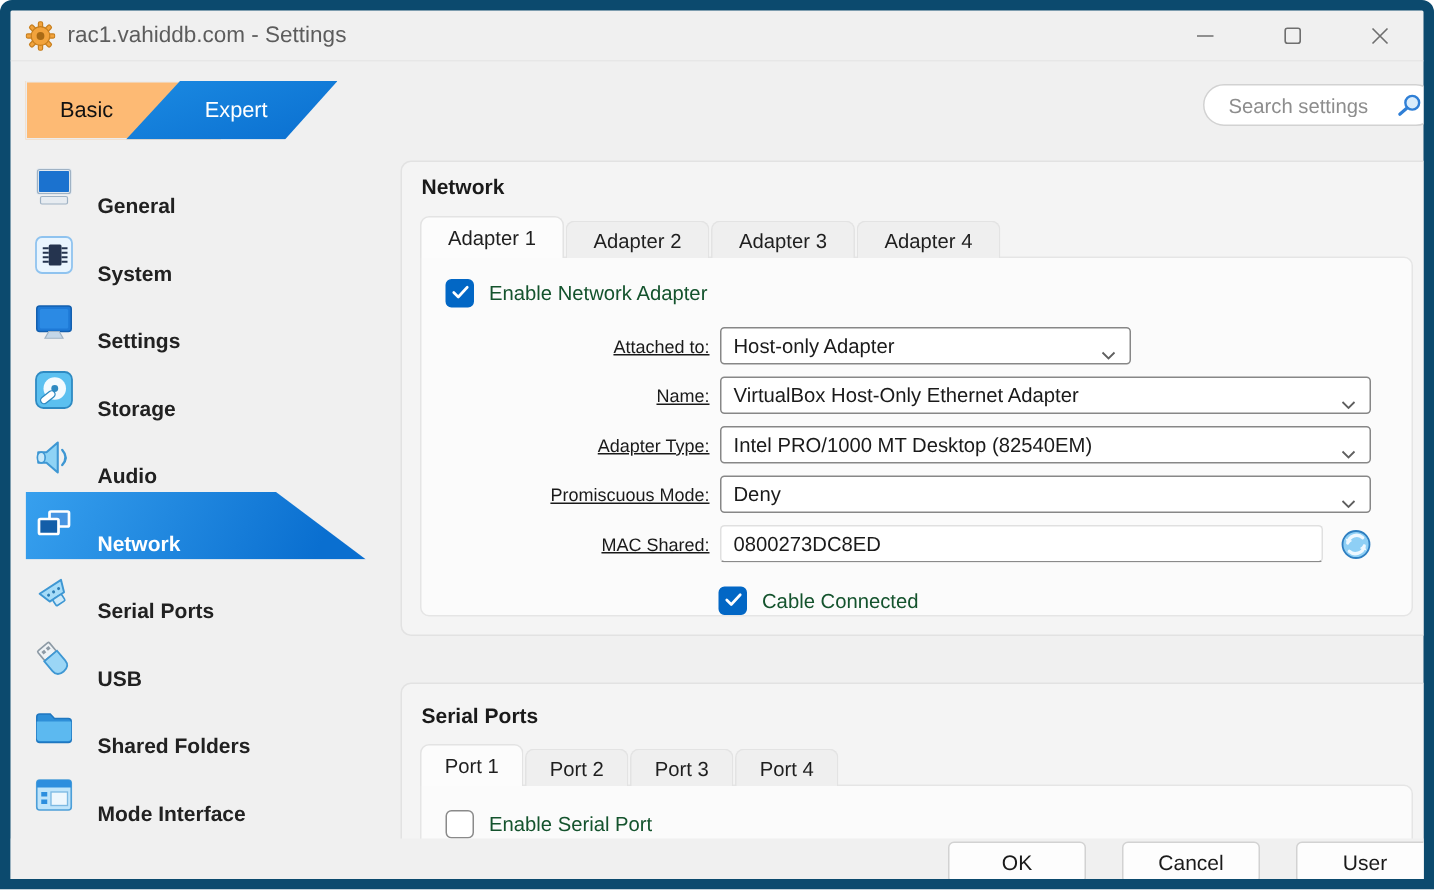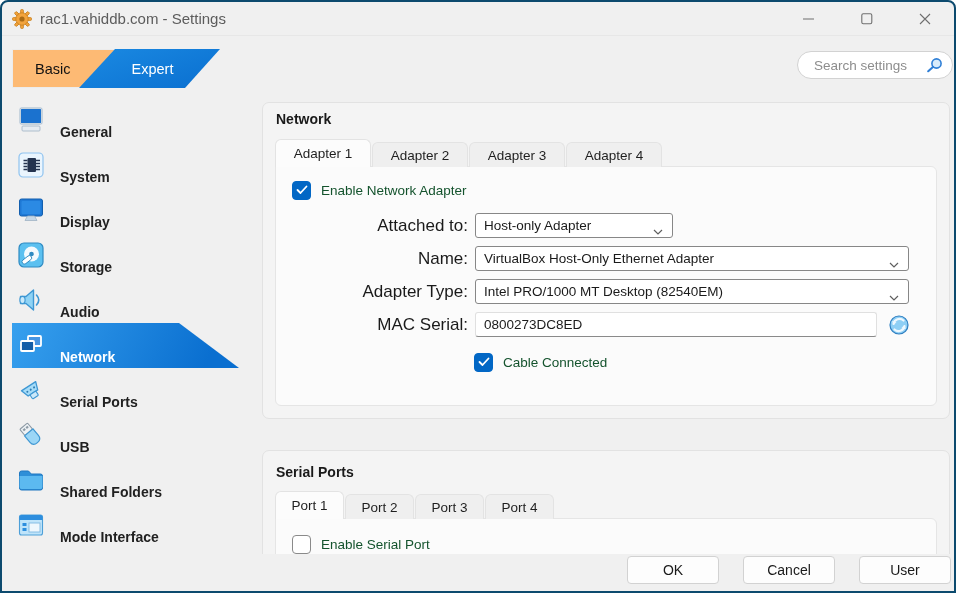--- a/index.html
+++ b/index.html
@@ -1,19 +1,19 @@
 <!DOCTYPE html>
 <html><head>
 <meta charset="utf-8">
 <style>
   html,body{margin:0;padding:0;background:#ffffff;}
   *{box-sizing:border-box;}
   .window{
     position:relative;width:956px;height:593px;overflow:hidden;
-    background:#f0f0f0;border:2px solid #0c4a6e;border-radius:8px 8px 0 0;
+    background:#f0f0f0;border:7px solid #0c4a6e;border-radius:8px 8px 0 0;
     font-family:"Liberation Sans","DejaVu Sans",sans-serif;color:#1a1a1a;padding-left:24px;
   }
   
   .titlebar{position:absolute;left:0;top:0;width:100%;height:34px;border-bottom:1px solid #e7e7e7;}
   .titlebar .app-icon{position:absolute;left:10px;top:7px;width:20px;height:20px;}
   .titlebar .title{position:absolute;left:38px;top:0;height:34px;line-height:34px;font-size:15px;color:#5c5c5c;}
   .win-btns{position:absolute;right:0;top:0;height:34px;display:flex;}
   .win-btn{width:58px;height:34px;display:flex;align-items:center;justify-content:center;}
   
   .mode-basic{position:absolute;left:10px;top:47px;width:130px;height:39px;background:#fdba74;border:1px solid #ececec;}
@@ -60,25 +60,25 @@
   .panel-serial .ptitle{top:13px;}
   .panel-serial .tabbar{top:40px;}
   .panel-serial .tabcontent{top:67px;height:180px;padding:14px 0 0 16px;}
   
   .cbrow{display:flex;align-items:center;height:22px;}
   .cb{width:19px;height:19px;border-radius:4px;flex:0 0 auto;display:flex;align-items:center;justify-content:center;}
   .cb.checked{background:#0267c5;border:1px solid #0267c5;}
   .cb.unchecked{background:#ffffff;border:1px solid #8a8a8a;}
   .cbrow .cblbl{margin-left:10px;font-size:13.5px;color:#14532d;white-space:nowrap;}
   .frow{display:flex;align-items:center;height:25px;margin-top:8px;}
-  .frow .flabel{width:176px;text-align:right;margin-right:7px;font-size:17px;color:#1a1a1a;flex:0 0 auto;}
+  .frow .flabel{width:176px;text-align:right;margin-right:7px;font-size:12px;color:#1a1a1a;flex:0 0 auto;text-decoration:underline;}
   .combo{position:relative;height:25px;background:#ffffff;border:1px solid #878787;border-radius:3px;
     font-size:13.5px;color:#1a1a1a;display:flex;align-items:center;padding:0 26px 0 8px;white-space:nowrap;overflow:hidden;}
   .combo .chev{position:absolute;right:9px;top:9px;}
-  .combo.attached{width:198px;}
+  .combo.attached{width:274px;}
   .combo.grow{flex:1;margin-right:27px;}
   .txtwrap{flex:1;display:flex;align-items:center;margin-right:24px;}
   .txt{flex:1;height:25px;background:#ffffff;border:1px solid #e0e0e0;border-bottom:1px solid #8a8a8a;
     border-radius:3px;font-family:inherit;font-size:13.5px;color:#1a1a1a;padding:0 8px;outline:none;}
   .gen-btn{width:26px;height:26px;margin-left:9px;flex:0 0 auto;display:flex;align-items:center;justify-content:center;}
   .cable{margin-left:182px;margin-top:14px;}
   
   .footer{position:absolute;left:0;top:552px;width:956px;height:41px;background:#f0f0f0;z-index:6;
     display:flex;justify-content:flex-end;align-items:flex-start;padding:2px 7px 0 0;gap:24px;}
   .btn{width:92px;height:28px;background:#fdfdfd;border:1px solid #d2d2d2;border-radius:4px;
@@ -173,21 +173,21 @@
     </div>
 
     <div class="side-item">
       <span class="ic">
         <svg width="30" height="30" viewBox="0 0 30 30">
           <rect x="3.5" y="4" width="23" height="17" rx="2" fill="#1e79d6" stroke="#135fae" stroke-width="1"></rect>
           <rect x="5.5" y="6" width="19" height="13" rx="1" fill="#2b8ae4"></rect>
           <path d="M11.5 21 h7 l2.5 4.5 h-12 z" fill="#c4d7e8" stroke="#9fb2c4" stroke-width="0.8"></path>
         </svg>
       </span>
-      <span class="lbl">Display</span>
+      <span class="lbl">Settings</span>
     </div>
 
     <div class="side-item">
       <span class="ic">
         <svg width="30" height="30" viewBox="0 0 30 30">
           <rect x="3" y="3" width="24" height="24" rx="5" fill="#5bc0f0" stroke="#2e8ac2" stroke-width="1.2"></rect>
           <circle cx="15.5" cy="14" r="7.5" fill="#f3fafe"></circle>
           <circle cx="15.5" cy="14" r="2.3" fill="#2e8ac2"></circle>
           <rect x="5.5" y="17.5" width="11" height="4.6" rx="2.3" transform="rotate(-38 11 20)" fill="#ffffff" stroke="#2e8ac2" stroke-width="0.9"></rect>
         </svg>
@@ -321,23 +321,32 @@
       <div class="frow">
         <span class="flabel">Adapter Type:</span>
         <div class="combo grow">
           <span>Intel PRO/1000 MT Desktop (82540EM)</span>
           <span class="chev"><svg width="10" height="6" viewBox="0 0 10 6">
                 <path d="M1 1 L5 5 L9 1" fill="none" stroke="#5f5f5f" stroke-width="1.2"></path>
               </svg></span>
         </div>
       </div>
 
-
       <div class="frow">
-        <span class="flabel">MAC Serial:</span>
+        <span class="flabel">Promiscuous Mode:</span>
+        <div class="combo grow">
+          <span>Deny</span>
+          <span class="chev"><svg width="10" height="6" viewBox="0 0 10 6">
+                <path d="M1 1 L5 5 L9 1" fill="none" stroke="#5f5f5f" stroke-width="1.2"></path>
+              </svg></span>
+        </div>
+      </div>
+
+      <div class="frow">
+        <span class="flabel">MAC Shared:</span>
         <div class="txtwrap">
           <input class="txt" value="0800273DC8ED" style="">
           <span class="gen-btn">
             <svg width="24" height="24" viewBox="0 0 24 24">
               <circle cx="12" cy="12" r="9" fill="#8ecff5" stroke="#2f7fc1" stroke-width="1.2"></circle>
               <path d="M16.5 7.5 A6 6 0 0 0 6.5 11" fill="none" stroke="#eef8ff" stroke-width="2.2" stroke-linecap="round"></path>
               <path d="M7.5 16.5 A6 6 0 0 0 17.5 13" fill="none" stroke="#eef8ff" stroke-width="2.2" stroke-linecap="round"></path>
               <path d="M5 8 L6.6 11.6 L9.5 9.5 z" fill="#eef8ff"></path>
               <path d="M19 16 L17.4 12.4 L14.5 14.5 z" fill="#eef8ff"></path>
             </svg>

